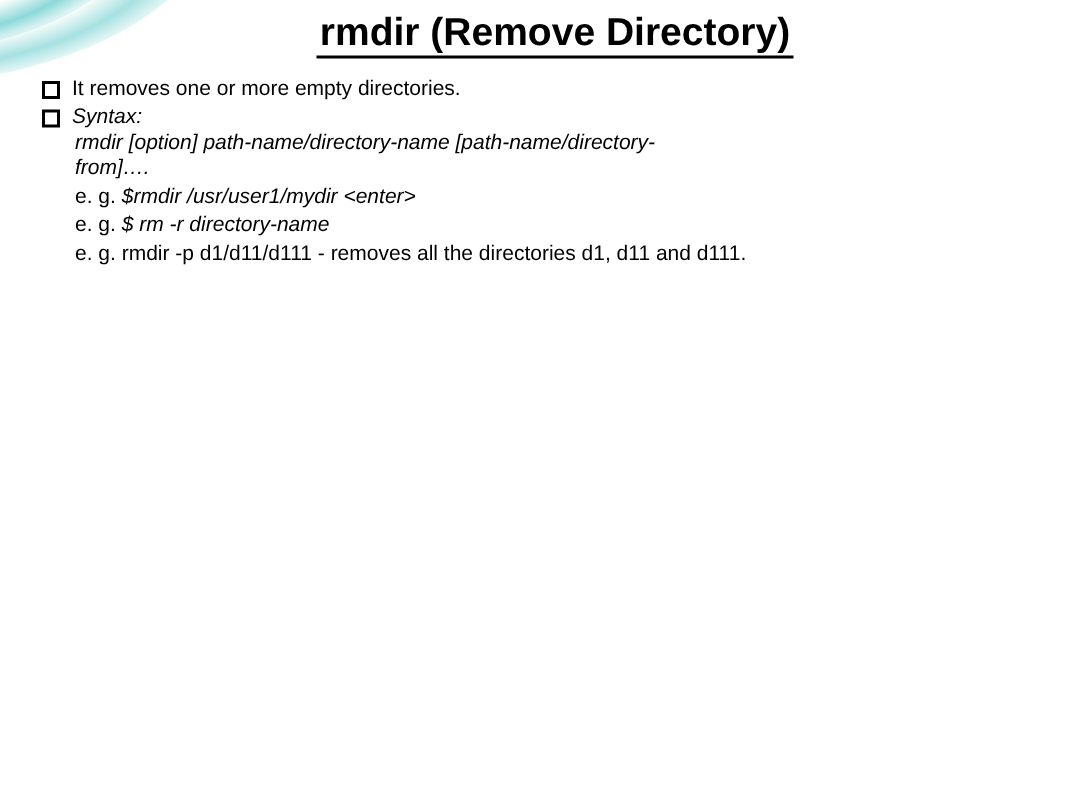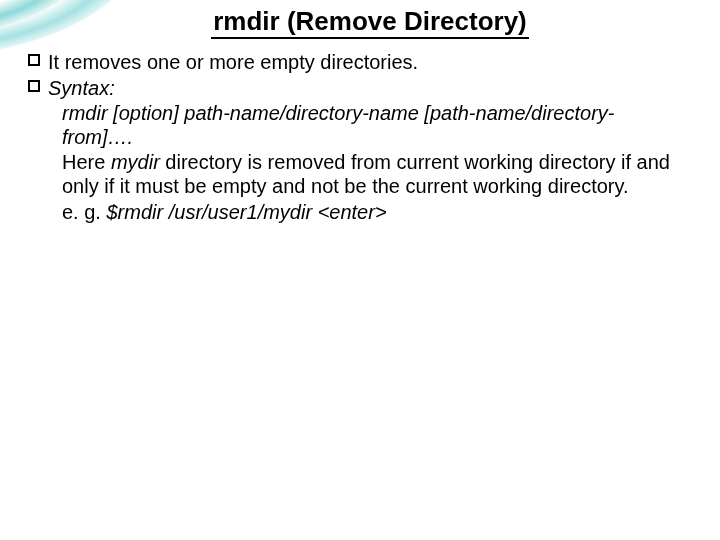--- a/index.html
+++ b/index.html
@@ -56,21 +56,21 @@
   .title .underline {
     border-bottom: 2px solid #000;
     padding: 0 2px 1px 2px;
   }
 
   .content {
     position: absolute;
     left: 28px;
     right: 24px;
     top: 50px;
-    font-size: 20px;
+    font-size: 14px;
     line-height: 1.22;
     color: #000;
   }
 
   .item {
     margin: 0 0 2px 0;
   }
 
   .bullet-row {
     display: flex;
@@ -82,21 +82,21 @@
     height: 12px;
     border: 2px solid #000;
     margin: 4px 8px 0 0;
     box-sizing: border-box;
   }
   .bullet-row .txt {
     flex: 1 1 auto;
   }
 
   .sub {
-    margin-left: 34px; 
+    margin-left: 22px; 
   }
 
   em.i { font-style: italic; }
   b.b  { font-weight: bold; }
   .ib  { font-style: italic; font-weight: bold; }
 
 </style>
 </head>
 <body>
 
@@ -124,31 +124,32 @@
         <span class="txt">
           <em class="i">Syntax:</em>
         </span>
       </div>
       <div class="sub">
         <em class="i">rmdir   [option]  path-name/directory-name [path-name/directory-</em>
       </div>
       <div class="sub">
         <em class="i">from]….</em>
       </div>
-      <div class="sub">
-        <span>Here </span><em class="i">mydir</em><span> directory is removed from current working directory if and only if it must be  empty and not be the current working directory.</span>
-      </div>
     </div>
 
     <div class="item">
       <div class="sub">
         <span>e. g.      </span><em class="i">$rmdir /usr/user1/mydir &lt;enter&gt;</em>
       </div>
     </div>
 
     <div class="item">
+      <div class="sub">
+        <span>e. g.      </span><em class="i">$ rm  -r  directory-name</em>
+      </div>
     </div>
 
     <div class="item">
+      <div class="sub">e. g.      rmdir   -p   d1/d11/d111 -  removes all the directories  d1, d11 and d111.</div>
     </div>
 
   </div>
 </div>
 
 </body></html>

